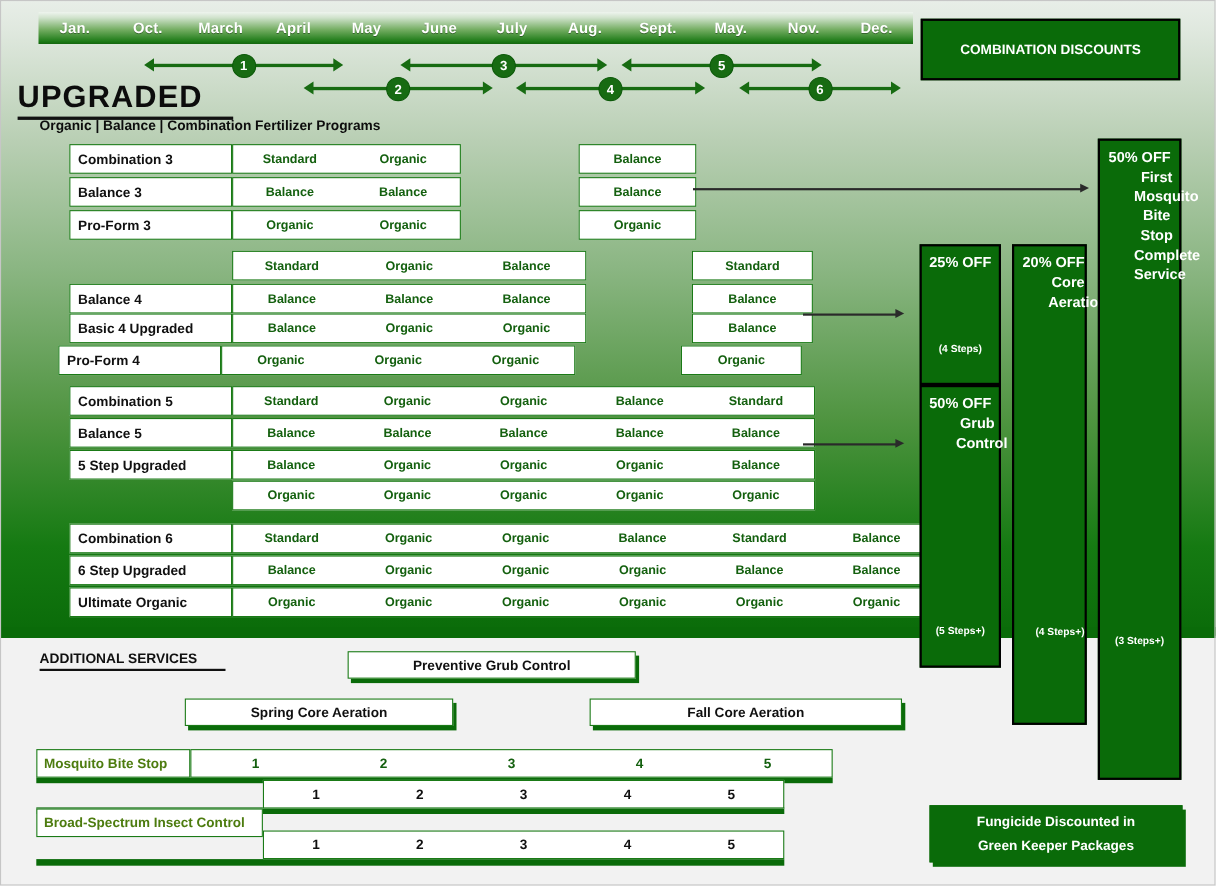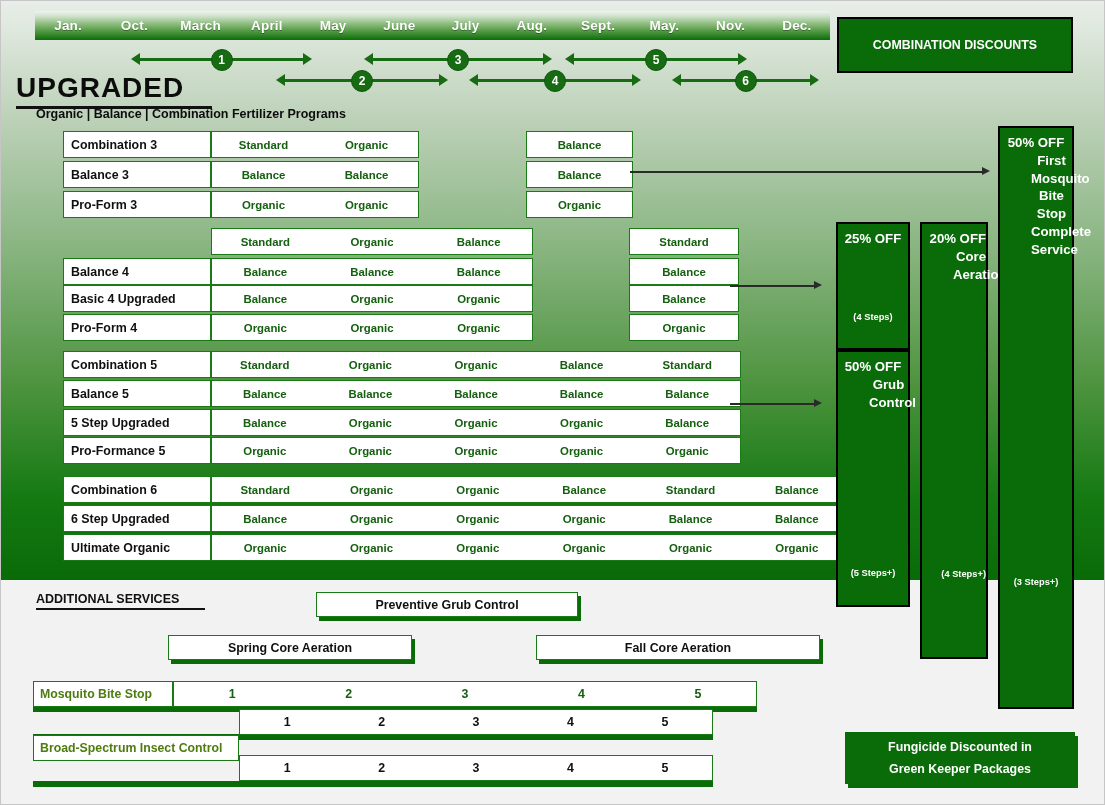--- a/index.html
+++ b/index.html
@@ -264,21 +264,21 @@
   </div>
   <div class="prg-row" style="left:33px;top:285px;width:680px;">
     <div class="prg-name">Basic 4 Upgraded</div>
     <div class="prg-cells" style="left:148px;width:322px;">
       <div class="c">Balance</div>
       <div class="c">Organic</div>
       <div class="c">Organic</div>
     </div>
     <div class="detached" style="left:566px;width:110px;">Balance</div>
   </div>
-  <div class="prg-row" style="left:33px;top:314px;width:680px;">
+  <div class="prg-row" style="left:23px;top:314px;width:680px;">
     <div class="prg-name">Pro-Form 4</div>
     <div class="prg-cells" style="left:148px;width:322px;">
       <div class="c">Organic</div>
       <div class="c">Organic</div>
       <div class="c">Organic</div>
     </div>
     <div class="detached" style="left:566px;width:110px;">Organic</div>
   </div>
 
   <div class="conn" style="left:730px;top:281px;width:92px;">
@@ -310,21 +310,20 @@
     <div class="prg-name">5 Step Upgraded</div>
     <div class="prg-cells" style="left:148px;width:530px;">
       <div class="c">Balance</div>
       <div class="c">Organic</div>
       <div class="c">Organic</div>
       <div class="c">Organic</div>
       <div class="c">Balance</div>
     </div>
   </div>
   <div class="prg-row" style="left:33px;top:437px;width:680px;">
-    <div class="prg-name">Pro-Formance 5</div>
     <div class="prg-cells" style="left:148px;width:530px;">
       <div class="c">Organic</div>
       <div class="c">Organic</div>
       <div class="c">Organic</div>
       <div class="c">Organic</div>
       <div class="c">Organic</div>
     </div>
   </div>
 
   <div class="conn" style="left:730px;top:399px;width:92px;">

